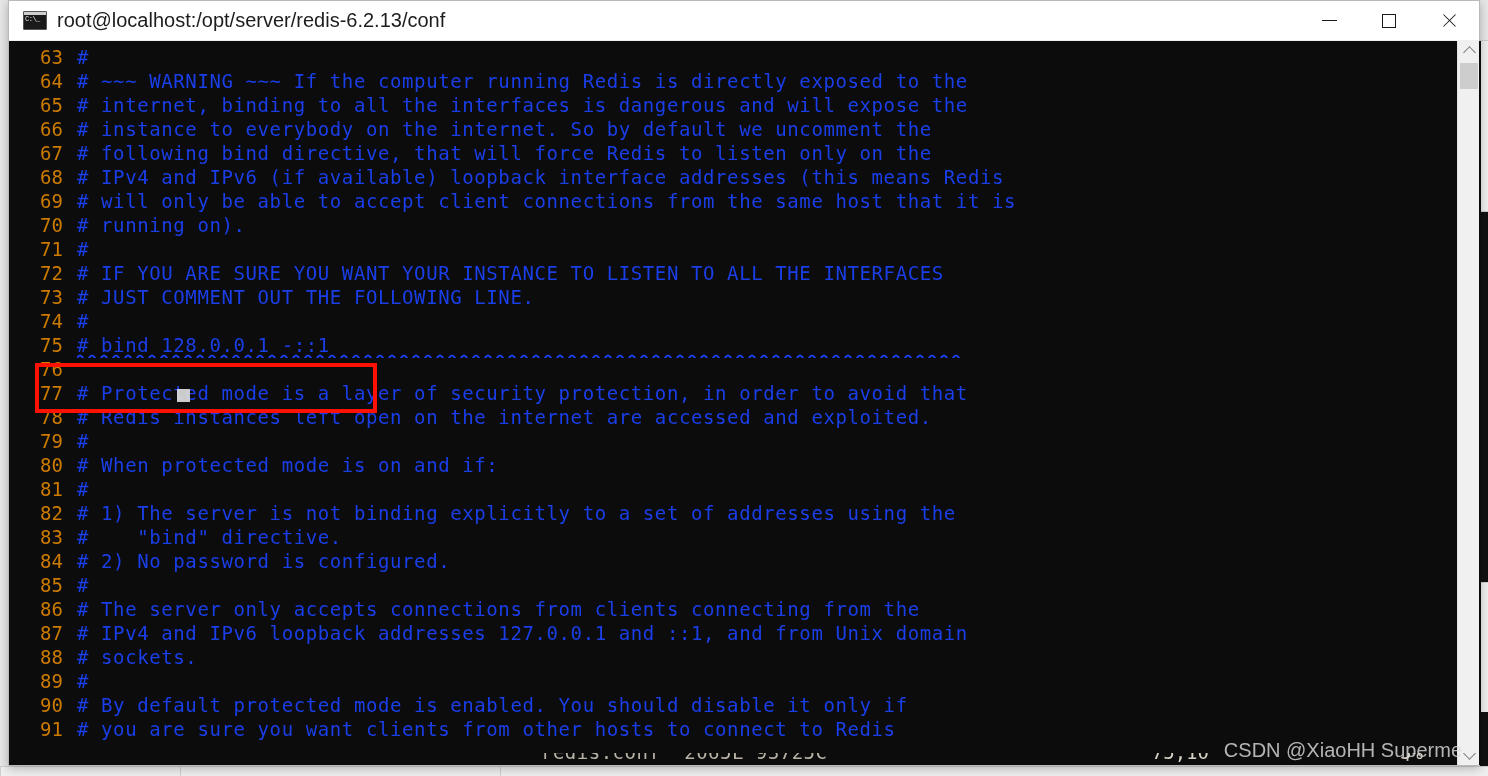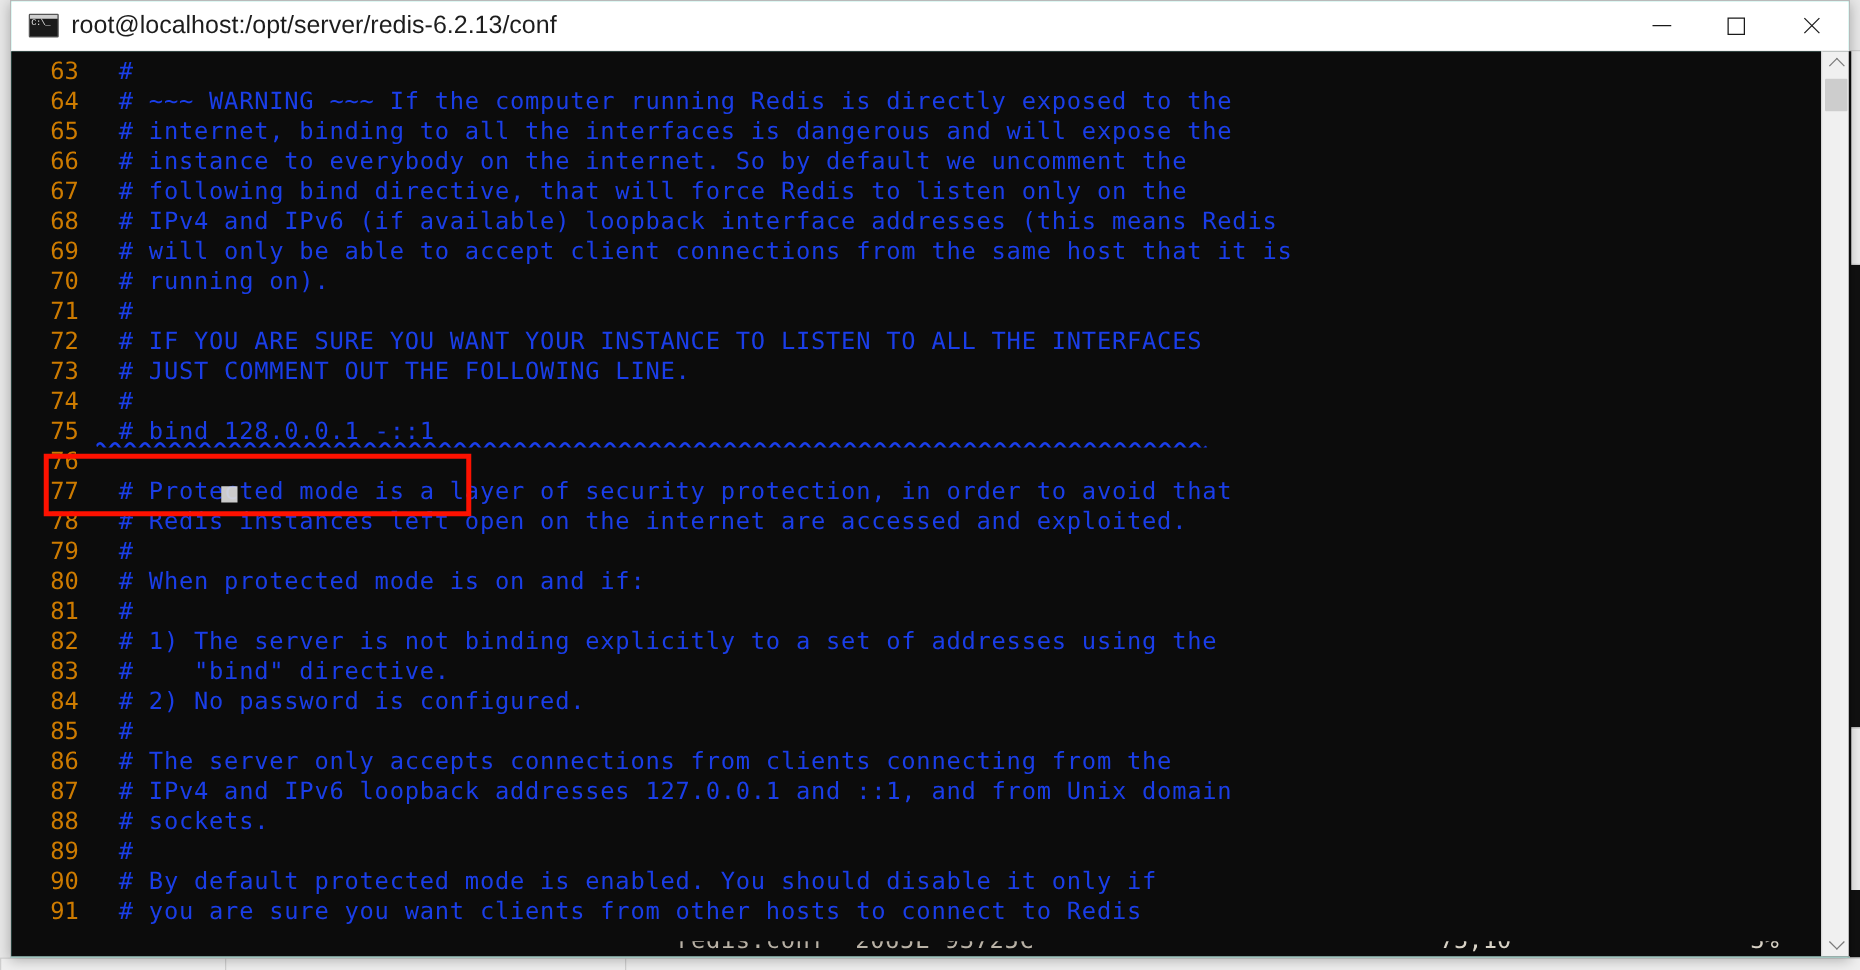--- a/index.html
+++ b/index.html
@@ -148,21 +148,21 @@
     height: 24px;
     display: flex;
     align-items: baseline;
     white-space: pre;
   }
   .lnum {
     color: #cd7b00;
     width: 36px;
     text-align: right;
     flex: none;
-    margin-right: 32px;
+    margin-right: 14px;
     font-family: "DejaVu Sans Mono", "Liberation Mono", monospace;
   }
   .ltext {
     color: #1a3ee8;
     font-family: "DejaVu Sans Mono", "Liberation Mono", monospace;
     position: relative;
     letter-spacing: 0.6px;
   }
 
   
@@ -362,14 +362,15 @@
         <span class="chev up"></span>
       </div>
       <div id="sb-thumb"></div>
       <div id="sb-down">
         <span class="chev down"></span>
       </div>
     </div>
 
   </div>
 
+  <div id="watermark">CSDN @XiaoHH Superme</div>
 
 </div>
 
 </body></html>

